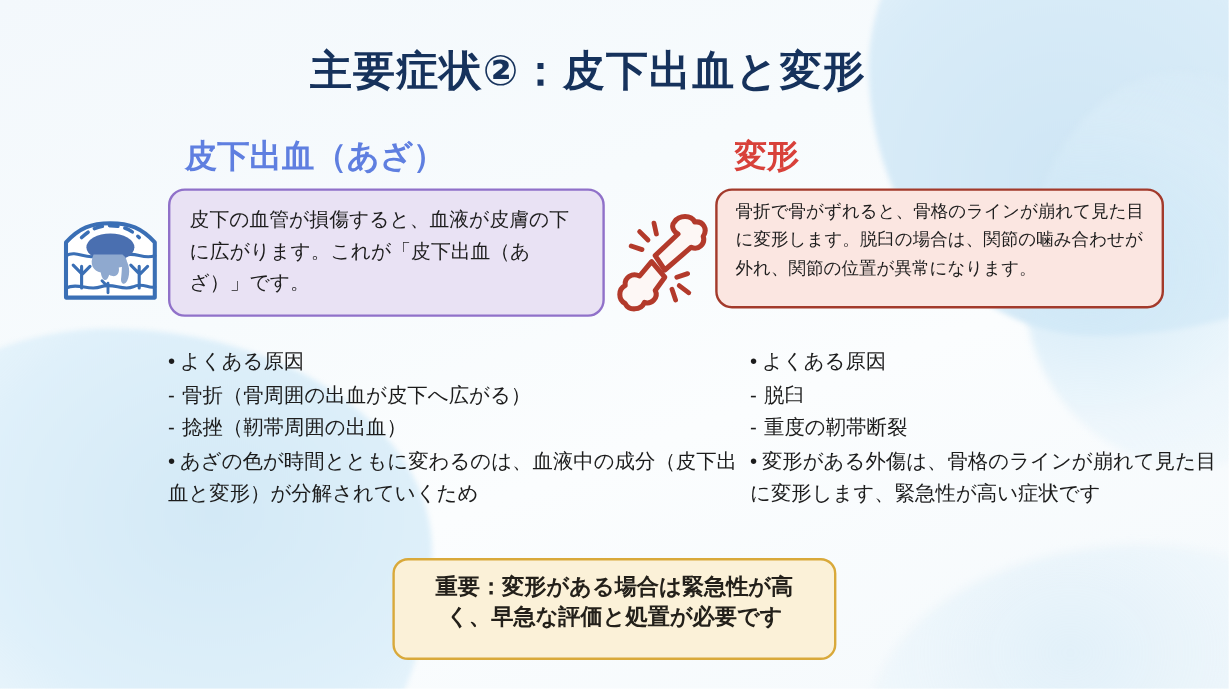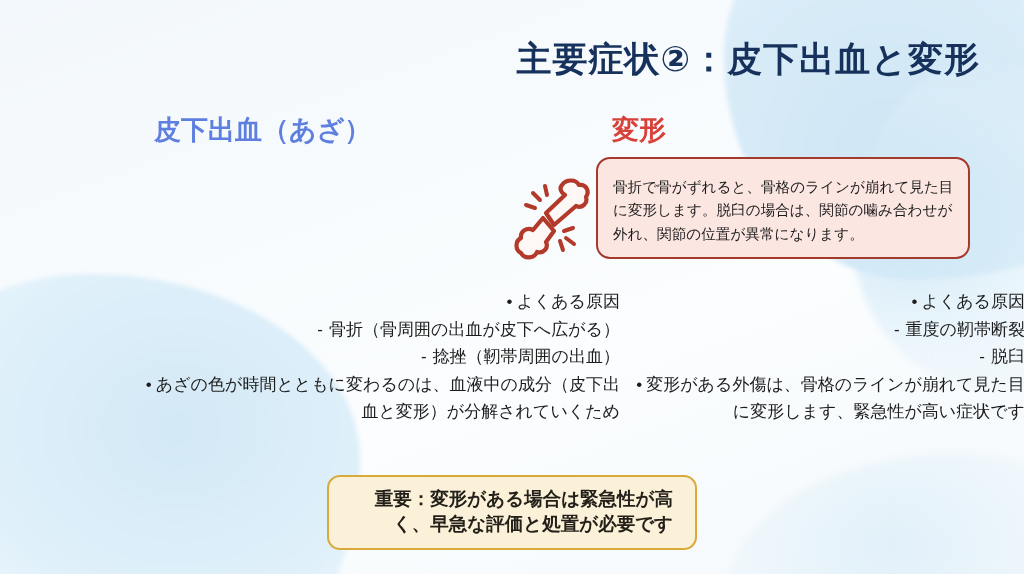--- a/index.html
+++ b/index.html
@@ -69,21 +69,21 @@
     width: 100%;
     height: 100%;
   }
 
   
   .slide-title {
     position: absolute;
     top: 36px;
     left: 0;
     width: 980px;
-    text-align: right;
+    text-align: center;
     font-size: 35px;
     font-weight: bold;
     color: #16325c;
     letter-spacing: 1px;
     white-space: nowrap;
   }
 
   
   .column {
     position: absolute;
@@ -130,30 +130,29 @@
     background: #e9e2f4;
     border: 2.4px solid #9071c9;
     min-height: 100px;
   }
   .card-deform {
     background: #fbe6e1;
     border: 2.4px solid #a33a2b;
     min-height: 100px;
     font-size: 14.6px;
     line-height: 1.6;
-    padding: 17px 13px 11px 15px;
+    padding: 7px 13px 11px 15px;
   }
 
   
   .bullets {
     position: absolute;
     font-size: 17px;
     line-height: 1.62;
     color: #1c1c1c;
-    text-align: right;
   }
   .bullets-left  { top: 288px; left: 140px; width: 480px; }
   .bullets-right { top: 288px; left: 625px; width: 400px; }
 
   .bullets div { white-space: pre-wrap; }
   .b-dot::before {
     content: "•";
     margin-right: 4px;
   }
   .b-dash::before {
@@ -163,22 +162,22 @@
 
   
   .banner {
     position: absolute;
     left: 50%;
     transform: translateX(-50%);
     bottom: 24px;
     background: #fbf1d8;
     border: 2.6px solid #d9a93a;
     border-radius: 13px;
-    padding: 9px 22px 11px 22px;
-    text-align: right;
+    padding: 9px 22px 21px 22px;
+    text-align: center;
     font-size: 18.5px;
     font-weight: bold;
     line-height: 1.38;
     color: #23201a;
     max-width: 370px;
     box-sizing: border-box;
   }
 </style>
 </head>
 <body>
@@ -191,20 +190,49 @@
   <div class="blob-bottom-right"></div>
 
   <div class="content">
 
     <div class="slide-title">主要症状②：皮下出血と変形</div>
 
     <div class="column column-left">
 
       <div class="col-heading col-heading-left">皮下出血（あざ）</div>
 
+      <div class="col-body">
+
+        <div class="icon-box">
+          <svg width="92" height="86" viewBox="0 0 92 86" aria-hidden="true">
+
+            <path d="M9 30 C20 18, 30 14, 46 14 C62 14, 72 18, 83 30 L83 76 L9 76 Z" fill="#ffffff" stroke="#3a6fb5" stroke-width="3.4" stroke-linejoin="round"></path>
+
+            <path d="M22 26 C30 18, 38 16, 46 16 C54 16, 62 18, 70 26" fill="none" stroke="#3a6fb5" stroke-width="3" stroke-linecap="round" stroke-dasharray="7 6"></path>
+
+            <path d="M9 41 C18 36, 26 45, 35 41 C44 37, 50 45, 58 41 C66 37, 74 45, 83 41" fill="none" stroke="#3a6fb5" stroke-width="2.6" stroke-linecap="round"></path>
+
+            <path d="M9 68 C19 63, 28 71, 38 67 C48 63, 56 71, 65 67 C73 63, 78 69, 83 67" fill="none" stroke="#3a6fb5" stroke-width="2.6" stroke-linecap="round"></path>
+
+            <ellipse cx="46" cy="34" rx="20" ry="11.5" fill="#4a6fb0"></ellipse>
+
+            <path d="M32 40 C28 48, 32 54, 38 55 C39 62, 43 64, 45 57
+                     C50 60, 54 57, 53 51 C60 50, 62 44, 56 40 Z" fill="#8fa9cf"></path>
+            <path d="M57 42 C62 47, 63 56, 60 62 C58 66, 54 65, 55 59 C56 52, 55 47, 57 42 Z" fill="#8fa9cf"></path>
+
+            <path d="M22 50 L22 68 M22 56 L15 49 M22 57 L29 50" fill="none" stroke="#3a6fb5" stroke-width="2.6" stroke-linecap="round"></path>
+
+            <path d="M70 50 L70 68 M70 56 L63 49 M70 57 L77 50" fill="none" stroke="#3a6fb5" stroke-width="2.6" stroke-linecap="round"></path>
+
+            <path d="M44 64 L44 72 M44 67 L39 62" fill="none" stroke="#3a6fb5" stroke-width="2.4" stroke-linecap="round"></path>
+          </svg>
+        </div>
+
+        <div class="info-card card-bruise">皮下の血管が損傷すると、血液が皮膚の下に広がります。これが「皮下出血（あざ）」です。</div>
+      </div>
     </div>
 
     <div class="column column-right">
 
       <div class="col-heading col-heading-right">変形</div>
 
       <div class="col-body">
 
         <div class="icon-box">
           <svg width="92" height="92" viewBox="0 0 92 92" aria-hidden="true">
@@ -234,21 +262,21 @@
 
     <div class="bullets bullets-left">
       <div class="b-dot">よくある原因</div>
       <div class="b-dash">骨折（骨周囲の出血が皮下へ広がる）</div>
       <div class="b-dash">捻挫（靭帯周囲の出血）</div>
       <div class="b-dot">あざの色が時間とともに変わるのは、血液中の成分（皮下出血と変形）が分解されていくため</div>
     </div>
 
     <div class="bullets bullets-right">
       <div class="b-dot">よくある原因</div>
+      <div class="b-dash">脱臼</div>
       <div class="b-dash">重度の靭帯断裂</div>
-      <div class="b-dash">脱臼</div>
       <div class="b-dot">変形がある外傷は、骨格のラインが崩れて見た目に変形します、緊急性が高い症状です</div>
     </div>
 
     <div class="banner">重要：変形がある場合は緊急性が高く、早急な評価と処置が必要です</div>
 
   </div>
 </div>
 
 </body></html>

